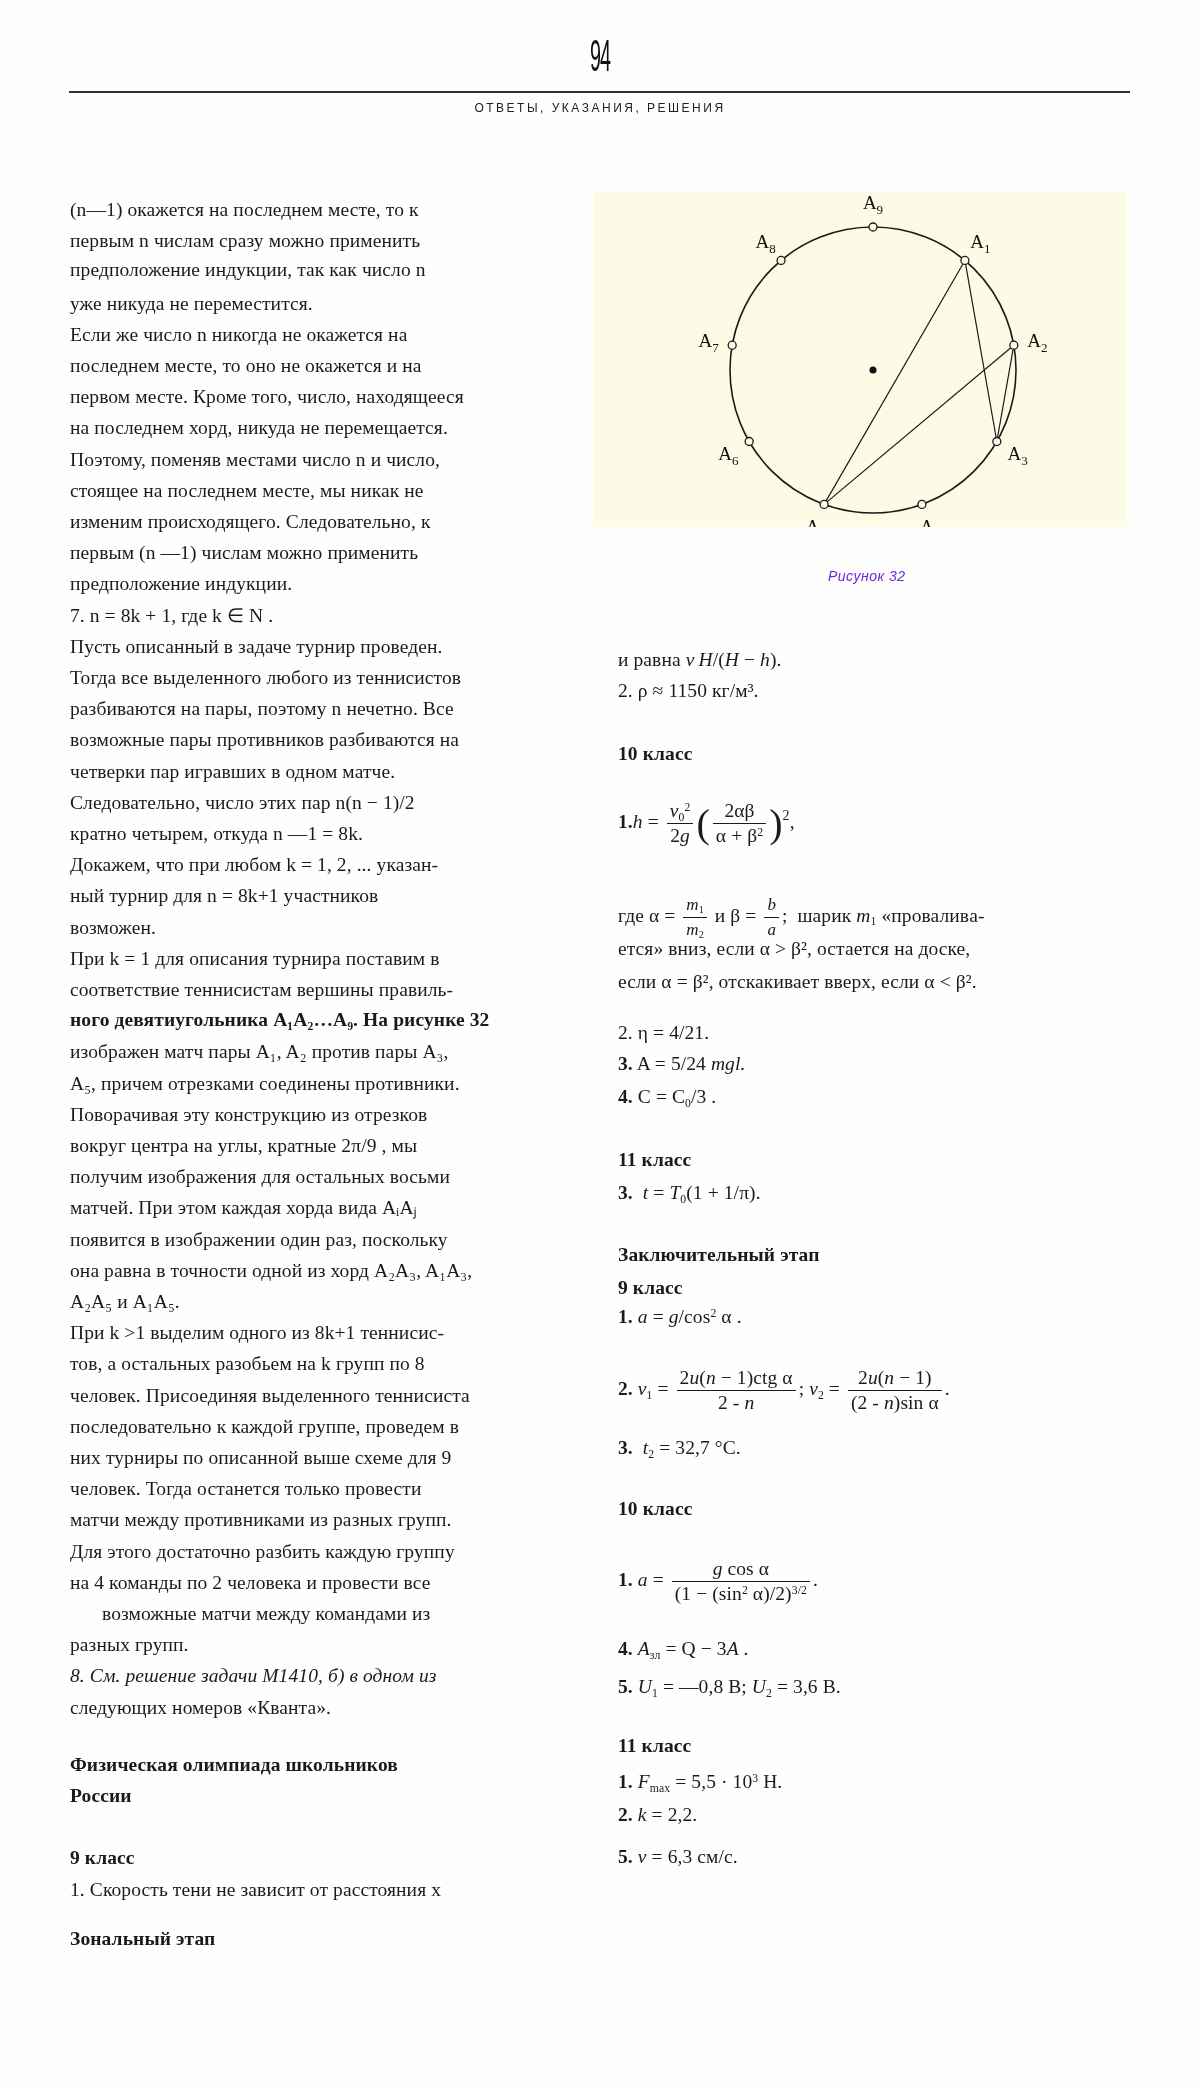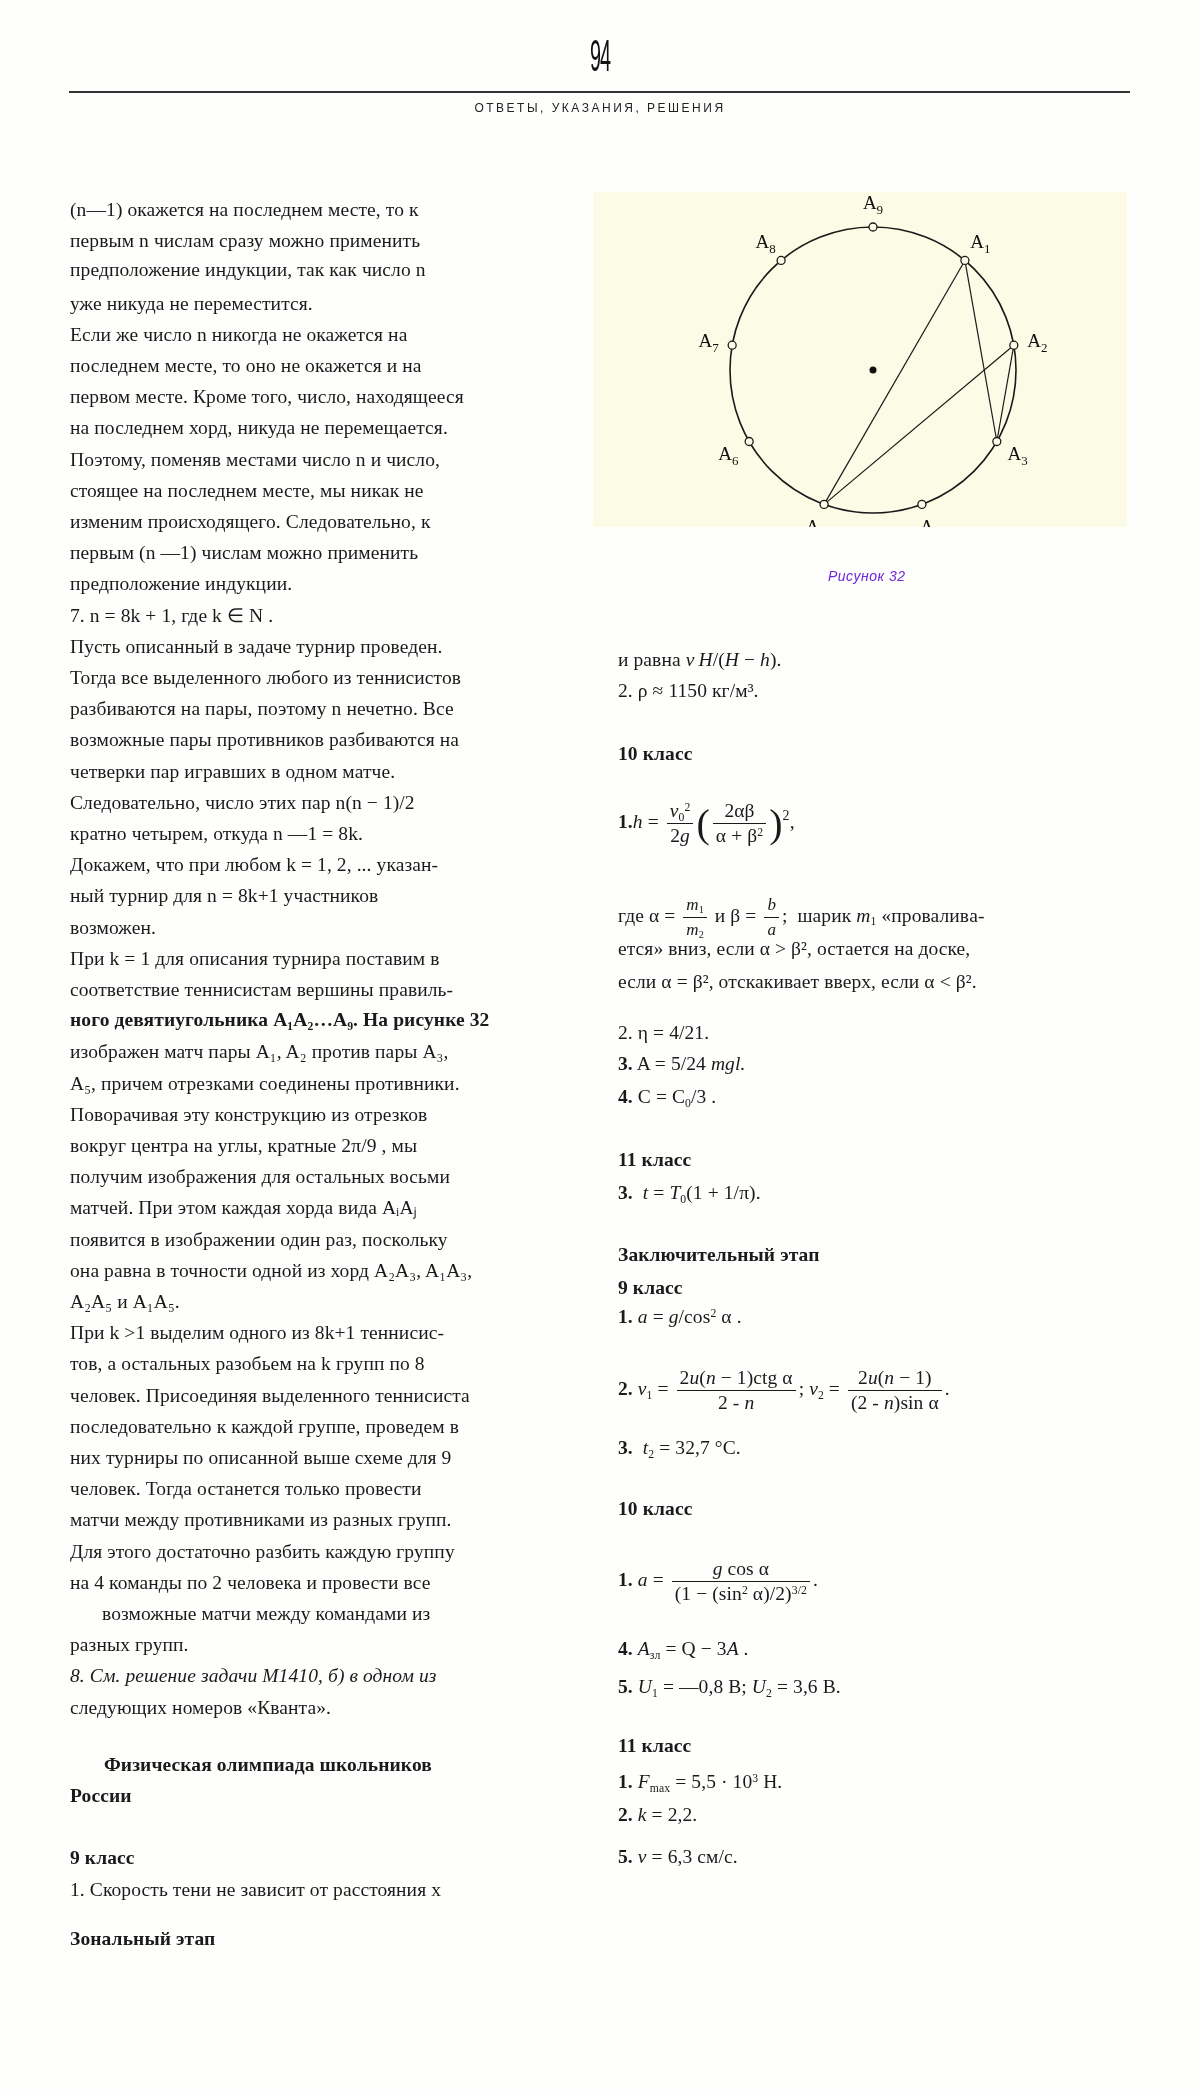--- a/index.html
+++ b/index.html
@@ -89,21 +89,21 @@
     <div class="line" style="top: 1216.8px;">последовательно к каждой группе, проведем в</div>
     <div class="line" style="top: 1248px;">них турниры по описанной выше схеме для 9</div>
     <div class="line" style="top: 1279.2px;">человек. Тогда останется только провести</div>
     <div class="line" style="top: 1310.4px;">матчи между противниками из разных групп.</div>
     <div class="line" style="top: 1341.6px;">Для этого достаточно разбить каждую группу</div>
     <div class="line" style="top: 1372.8px;">на 4 команды по 2 человека и провести все</div>
     <div class="line" style="top: 1404px; margin-left: 32px;">возможные матчи между командами из</div>
     <div class="line" style="top: 1435.2px;">разных групп.</div>
     <div class="line" style="top: 1466.4px; font-style: italic;">8. См. решение задачи М1410, б) в одном из</div>
     <div class="line" style="top: 1497.6px;">следующих номеров «Кванта».</div>
-    <div class="line bold" style="top: 1554.8px; margin-left: 34px;">Физическая олимпиада школьников</div>
+    <div class="line bold" style="top: 1554.8px;">Физическая олимпиада школьников</div>
     <div class="line bold" style="top: 1586px;">России</div>
     <div class="line bold" style="top: 1695px; margin-top: 34px;">Зональный этап</div>
     <div class="line bold" style="top: 1648.4px;">9 класс</div>
     <div class="line" style="top: 1679.6px;">1. Скорость тени не зависит от расстояния x</div>
   </div>
 
 <div class="figure-box">
   <svg width="534" height="335" id="fig-svg">
       <circle cx="280" cy="178" r="143" fill="none" stroke="#1a1a1a" stroke-width="1.6"></circle>
       <line x1="371.9186281851751" y1="68.45564463398614" x2="231.09111950442937" y2="312.37604477238494" stroke="#1a1a1a" stroke-width="1.2"></line>

